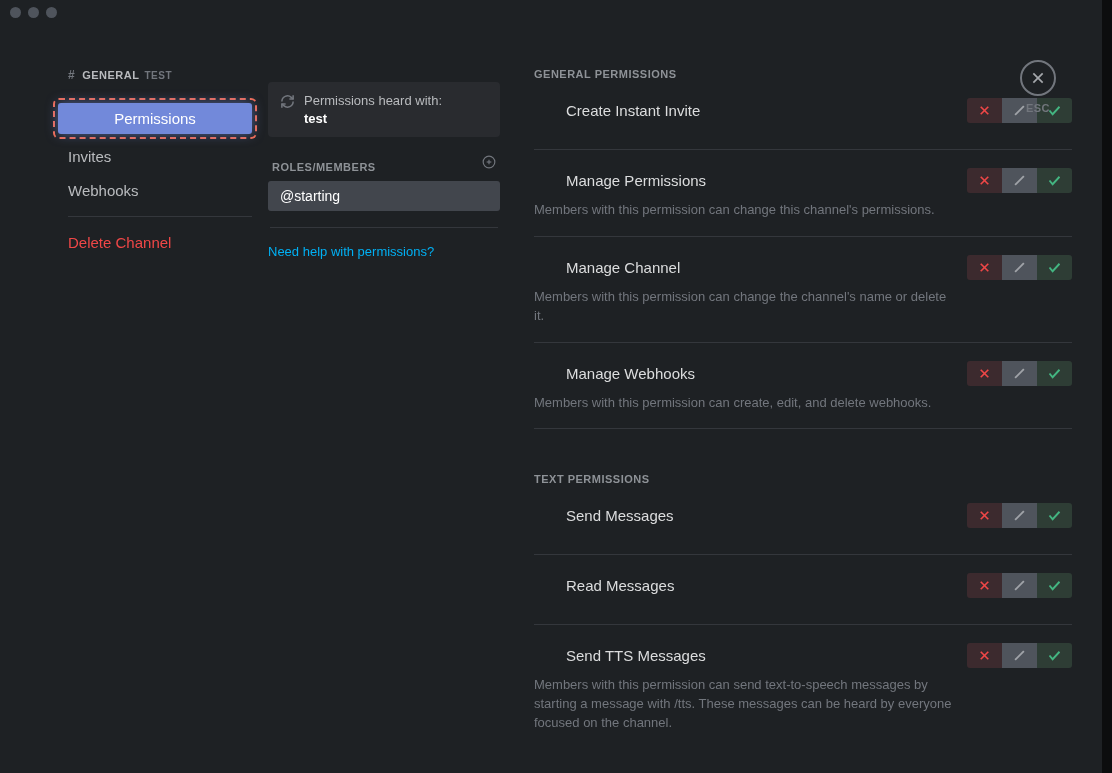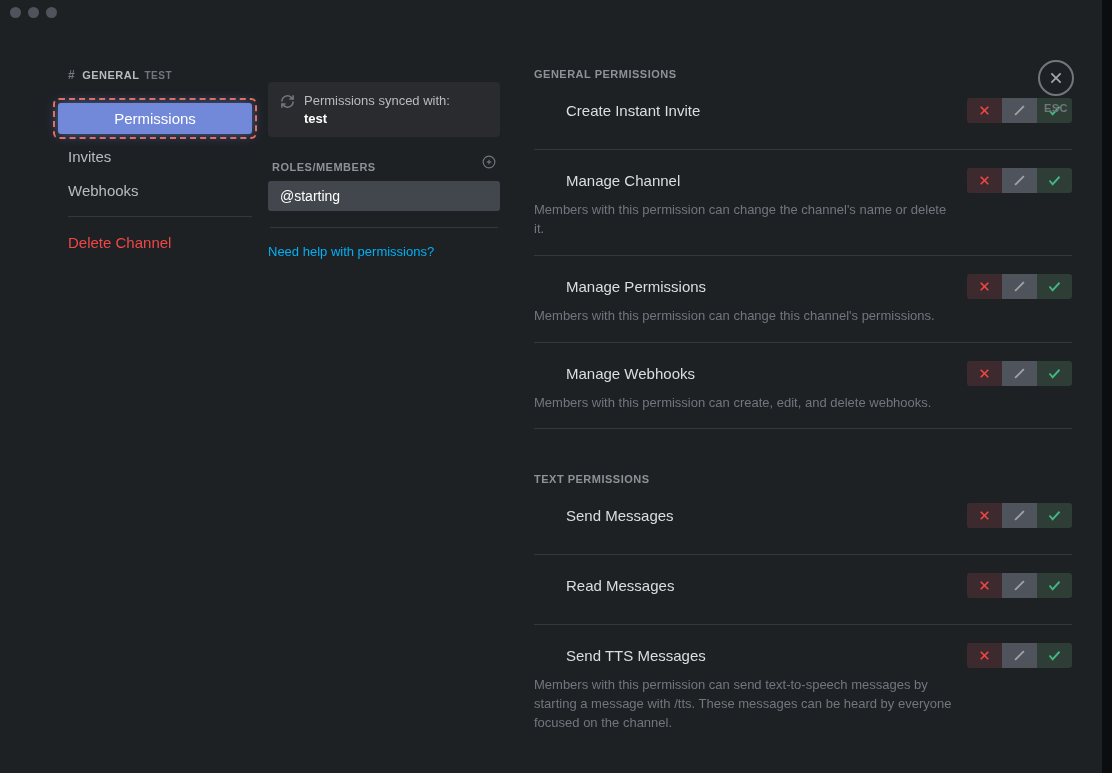--- a/index.html
+++ b/index.html
@@ -146,21 +146,21 @@
   .tri-allow { background:#2e3d35; }
   .tri-deny svg { stroke:#f04747;}
   .tri-pass svg { stroke:#a0a3a8;}
   .tri-allow svg { stroke:#43b581;}
   .perm-desc {
     font-size:13px; color:#72767d; line-height:1.45;
     max-width: 420px;
   }
   .section-gap { height: 26px; }
   .esc-wrap {
-    position:absolute; top:60px; right:38px;
+    position:absolute; top:60px; right:56px;
     text-align:center;
   }
   .esc-btn {
     width:36px; height:36px; border-radius:50%;
     border:2px solid #72767d; display:flex; align-items:center; justify-content:center;
     cursor:pointer;
   }
   .esc-btn svg { stroke:#a5a8ac; }
   .esc-label { font-size:11px; color:#72767d; font-weight:700; margin-top:6px; letter-spacing:.5px;}
   .right-edge { position:absolute; right:0; top:0; bottom:0; width:10px; background:#0c0d0e;}
@@ -198,21 +198,21 @@
     <div class="sync-box">
       <span class="sync-icon">
         <svg width="15" height="15" viewBox="0 0 24 24" fill="none" stroke="currentColor" stroke-width="2.5">
             <path d="M21 2v6h-6"></path>
             <path d="M3 12a9 9 0 0 1 15-6.7L21 8"></path>
             <path d="M3 22v-6h6"></path>
             <path d="M21 12a9 9 0 0 1-15 6.7L3 16"></path>
           </svg>
       </span>
       <div class="sync-text">
-        <span>Permissions synced with:</span><br>
+        <span>Permissions heard with:</span><br>
         <span class="bold">test</span>
       </div>
     </div>
     <div class="roles-header">
       <span>ROLES/MEMBERS</span>
       <span class="plus-icon">
         <svg width="14" height="14" viewBox="0 0 24 24" fill="none" stroke="currentColor" stroke-width="2">
             <circle cx="12" cy="12" r="10"></circle>
             <line x1="12" y1="8" x2="12" y2="16"></line>
             <line x1="8" y1="12" x2="16" y2="12"></line>
@@ -246,20 +246,45 @@
               <svg width="15" height="15" viewBox="0 0 24 24" fill="none" stroke-width="3">
                 <polyline points="4 12 9 18 20 6"></polyline>
               </svg>
             </div>
         </div>
       </div>
     </div>
 
     <div class="perm-row">
       <div class="perm-head">
+        <div class="perm-title">Manage Permissions</div>
+        <div class="tri-toggle">
+          <div class="tri-btn tri-deny">
+              <svg width="13" height="13" viewBox="0 0 24 24" fill="none" stroke-width="3">
+                <line x1="5" y1="5" x2="19" y2="19"></line>
+                <line x1="19" y1="5" x2="5" y2="19"></line>
+              </svg>
+            </div>
+          <div class="tri-btn tri-pass">
+              <svg width="15" height="15" viewBox="0 0 24 24" fill="none" stroke-width="3">
+                <line x1="5" y1="19" x2="19" y2="5"></line>
+              </svg>
+            </div>
+          <div class="tri-btn tri-allow">
+              <svg width="15" height="15" viewBox="0 0 24 24" fill="none" stroke-width="3">
+                <polyline points="4 12 9 18 20 6"></polyline>
+              </svg>
+            </div>
+        </div>
+      </div>
+      <div class="perm-desc">Members with this permission can change this channel's permissions.</div>
+    </div>
+
+    <div class="perm-row">
+      <div class="perm-head">
         <div class="perm-title">Manage Channel</div>
         <div class="tri-toggle">
           <div class="tri-btn tri-deny">
               <svg width="13" height="13" viewBox="0 0 24 24" fill="none" stroke-width="3">
                 <line x1="5" y1="5" x2="19" y2="19"></line>
                 <line x1="19" y1="5" x2="5" y2="19"></line>
               </svg>
             </div>
           <div class="tri-btn tri-pass">
               <svg width="15" height="15" viewBox="0 0 24 24" fill="none" stroke-width="3">
@@ -267,45 +292,20 @@
               </svg>
             </div>
           <div class="tri-btn tri-allow">
               <svg width="15" height="15" viewBox="0 0 24 24" fill="none" stroke-width="3">
                 <polyline points="4 12 9 18 20 6"></polyline>
               </svg>
             </div>
         </div>
       </div>
       <div class="perm-desc">Members with this permission can change the channel's name or delete it.</div>
-    </div>
-
-    <div class="perm-row">
-      <div class="perm-head">
-        <div class="perm-title">Manage Permissions</div>
-        <div class="tri-toggle">
-          <div class="tri-btn tri-deny">
-              <svg width="13" height="13" viewBox="0 0 24 24" fill="none" stroke-width="3">
-                <line x1="5" y1="5" x2="19" y2="19"></line>
-                <line x1="19" y1="5" x2="5" y2="19"></line>
-              </svg>
-            </div>
-          <div class="tri-btn tri-pass">
-              <svg width="15" height="15" viewBox="0 0 24 24" fill="none" stroke-width="3">
-                <line x1="5" y1="19" x2="19" y2="5"></line>
-              </svg>
-            </div>
-          <div class="tri-btn tri-allow">
-              <svg width="15" height="15" viewBox="0 0 24 24" fill="none" stroke-width="3">
-                <polyline points="4 12 9 18 20 6"></polyline>
-              </svg>
-            </div>
-        </div>
-      </div>
-      <div class="perm-desc">Members with this permission can change this channel's permissions.</div>
     </div>
 
     <div class="perm-row">
       <div class="perm-head">
         <div class="perm-title">Manage Webhooks</div>
         <div class="tri-toggle">
           <div class="tri-btn tri-deny">
               <svg width="13" height="13" viewBox="0 0 24 24" fill="none" stroke-width="3">
                 <line x1="5" y1="5" x2="19" y2="19"></line>
                 <line x1="19" y1="5" x2="5" y2="19"></line>

